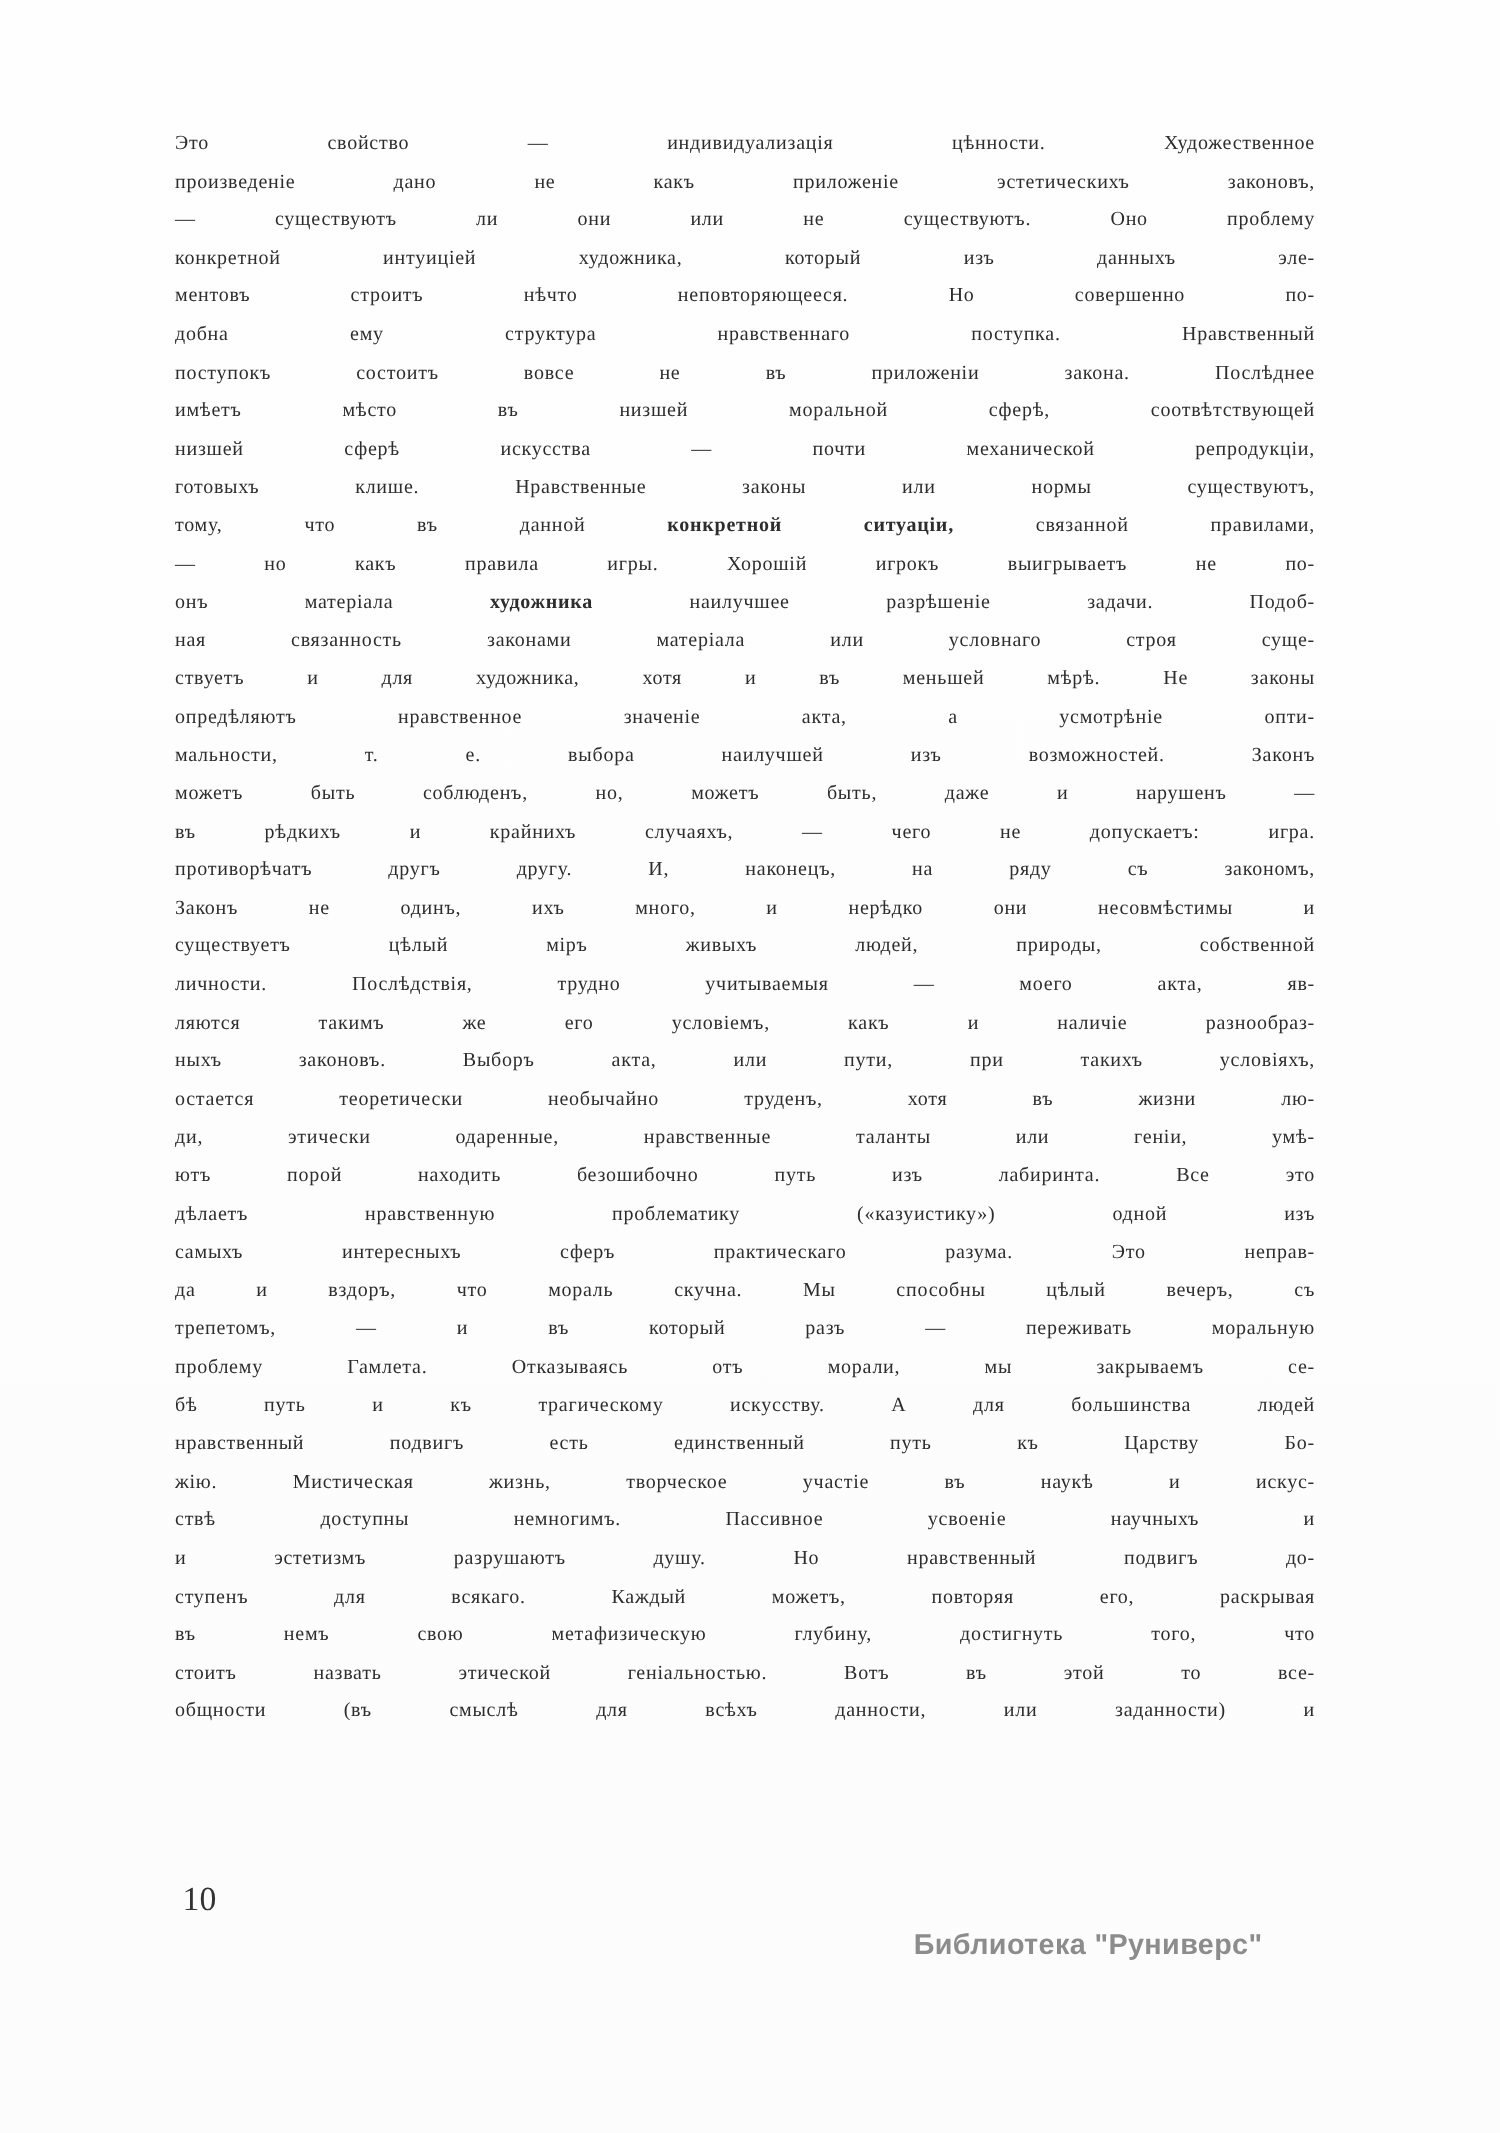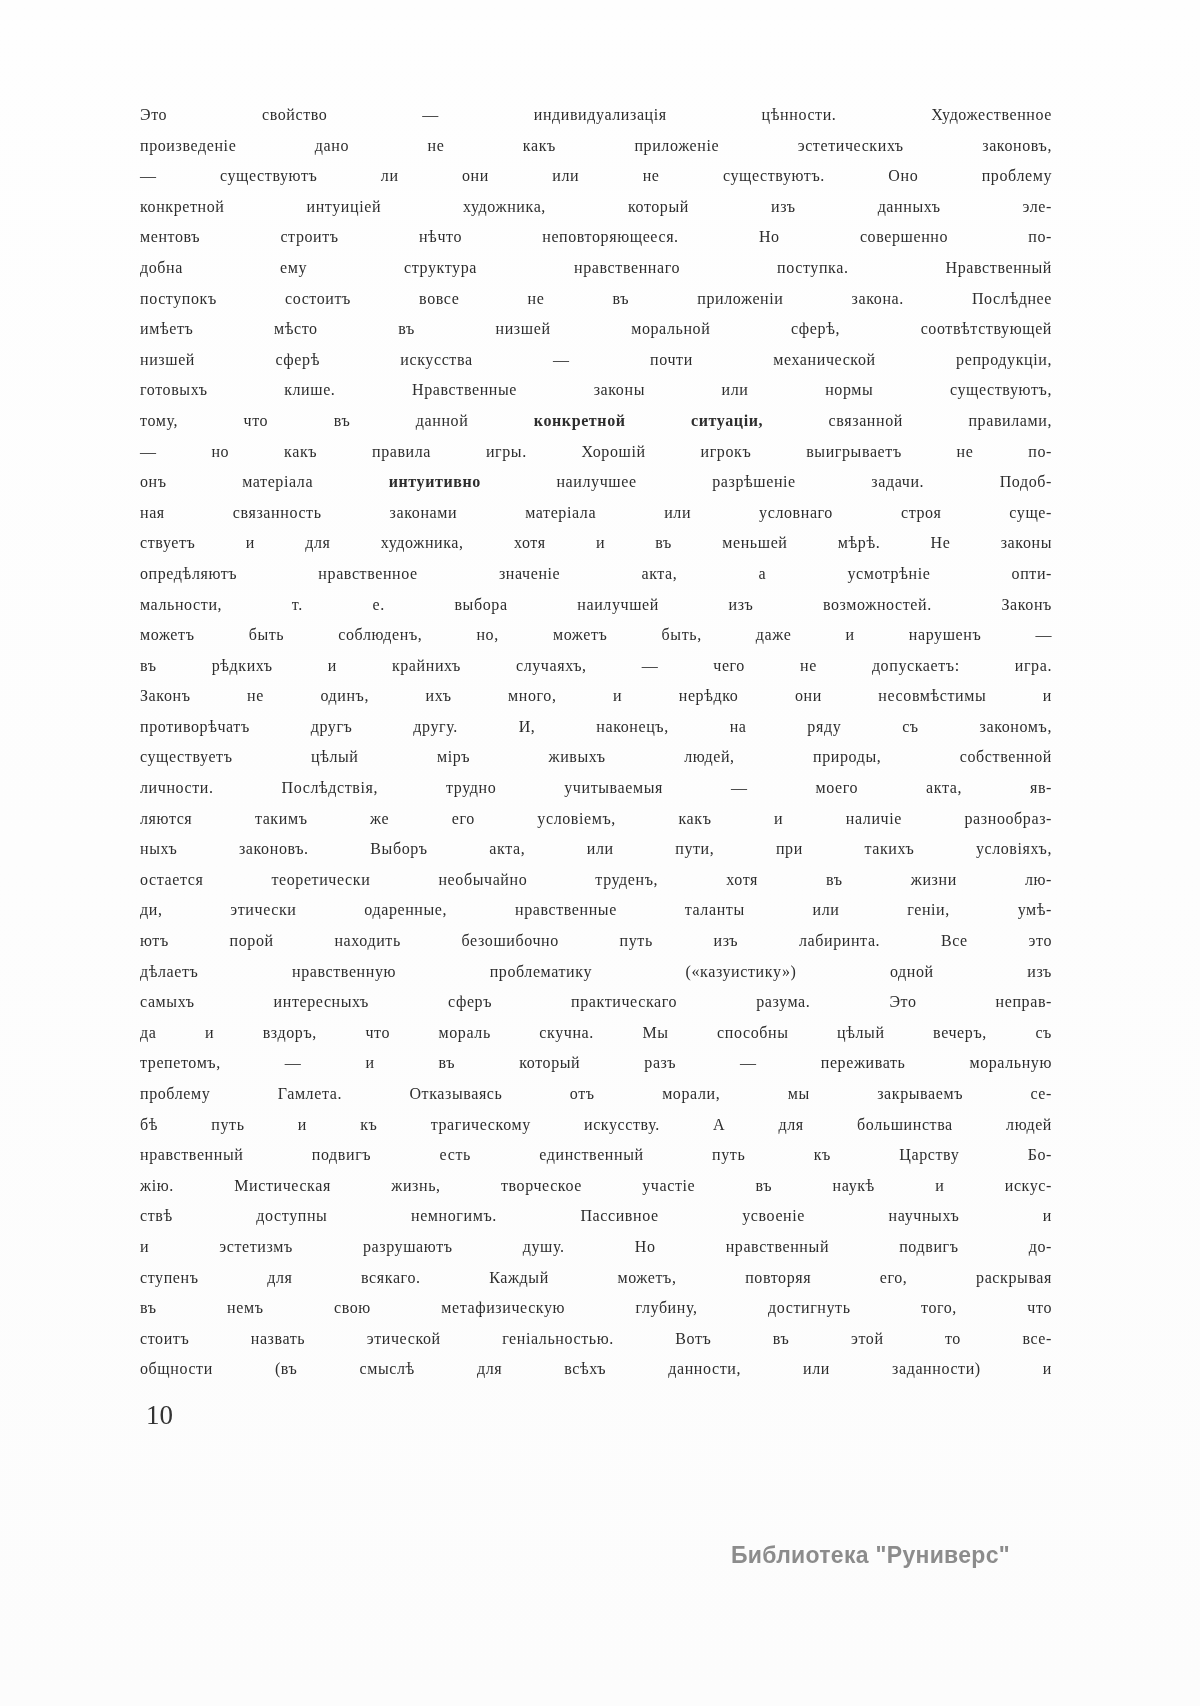--- a/index.html
+++ b/index.html
@@ -35,21 +35,21 @@
     height: 30.6px;
     white-space: nowrap;
   }
   .line span { white-space: normal; }
   .bold {
     font-weight: bold;
   }
   .page-number {
     position: absolute;
     left: 146px;
-    top: 1400px;
+    top: 1504px;
     font-size: 27px;
     color: #333333;
     font-family: "Liberation Serif", serif;
   }
   .watermark {
     position: absolute;
     right: 190px;
     top: 1542px;
     font-family: "Liberation Sans", sans-serif;
     font-weight: bold;
@@ -68,29 +68,29 @@
       <div class="line"><span>— существуютъ ли они или не существуютъ. Оно проблему</span></div>
       <div class="line"><span>конкретной интуиціей художника, который изъ данныхъ эле-</span></div>
       <div class="line"><span>ментовъ строитъ нѣчто неповторяющееся. Но совершенно по-</span></div>
       <div class="line"><span>добна ему структура нравственнаго поступка. Нравственный</span></div>
       <div class="line"><span>поступокъ состоитъ вовсе не въ приложеніи закона. Послѣднее</span></div>
       <div class="line"><span>имѣетъ мѣсто въ низшей моральной сферѣ, соотвѣтствующей</span></div>
       <div class="line"><span>низшей сферѣ искусства — почти механической репродукціи,</span></div>
       <div class="line"><span>готовыхъ клише. Нравственные законы или нормы существуютъ,</span></div>
       <div class="line"><span>тому, что въ данной </span><span class="bold">конкретной ситуаціи,</span><span> связанной правилами,</span></div>
       <div class="line"><span>— но какъ правила игры. Хорошій игрокъ выигрываетъ не по-</span></div>
-      <div class="line"><span>онъ матеріала </span><span class="bold">интуитивно</span><span> наилучшее разрѣшеніе задачи. Подоб-</span></div>
+      <div class="line"><span>онъ матеріала </span><span class="bold">художника</span><span> наилучшее разрѣшеніе задачи. Подоб-</span></div>
       <div class="line"><span>ная связанность законами матеріала или условнаго строя суще-</span></div>
       <div class="line"><span>ствуетъ и для художника, хотя и въ меньшей мѣрѣ. Не законы</span></div>
       <div class="line"><span>опредѣляютъ нравственное значеніе акта, а усмотрѣніе опти-</span></div>
       <div class="line"><span>мальности, т. е. выбора наилучшей изъ возможностей. Законъ</span></div>
       <div class="line"><span>можетъ быть соблюденъ, но, можетъ быть, даже и нарушенъ —</span></div>
       <div class="line"><span>въ рѣдкихъ и крайнихъ случаяхъ, — чего не допускаетъ: игра.</span></div>
+      <div class="line"><span>противорѣчатъ другъ другу. И, наконецъ, на ряду съ закономъ,</span></div>
       <div class="line"><span>Законъ не одинъ, ихъ много, и нерѣдко они несовмѣстимы и</span></div>
-      <div class="line"><span>противорѣчатъ другъ другу. И, наконецъ, на ряду съ закономъ,</span></div>
       <div class="line"><span>существуетъ цѣлый міръ живыхъ людей, природы, собственной</span></div>
       <div class="line"><span>личности. Послѣдствія, трудно учитываемыя — моего акта, яв-</span></div>
       <div class="line"><span>ляются такимъ же его условіемъ, какъ и наличіе разнообраз-</span></div>
       <div class="line"><span>ныхъ законовъ. Выборъ акта, или пути, при такихъ условіяхъ,</span></div>
       <div class="line"><span>остается теоретически необычайно труденъ, хотя въ жизни лю-</span></div>
       <div class="line"><span>ди, этически одаренные, нравственные таланты или геніи, умѣ-</span></div>
       <div class="line"><span>ютъ порой находить безошибочно путь изъ лабиринта. Все это</span></div>
       <div class="line"><span>дѣлаетъ нравственную проблематику («казуистику») одной изъ</span></div>
       <div class="line"><span>самыхъ интересныхъ сферъ практическаго разума. Это неправ-</span></div>
       <div class="line"><span>да и вздоръ, что мораль скучна. Мы способны цѣлый вечеръ, съ</span></div>

